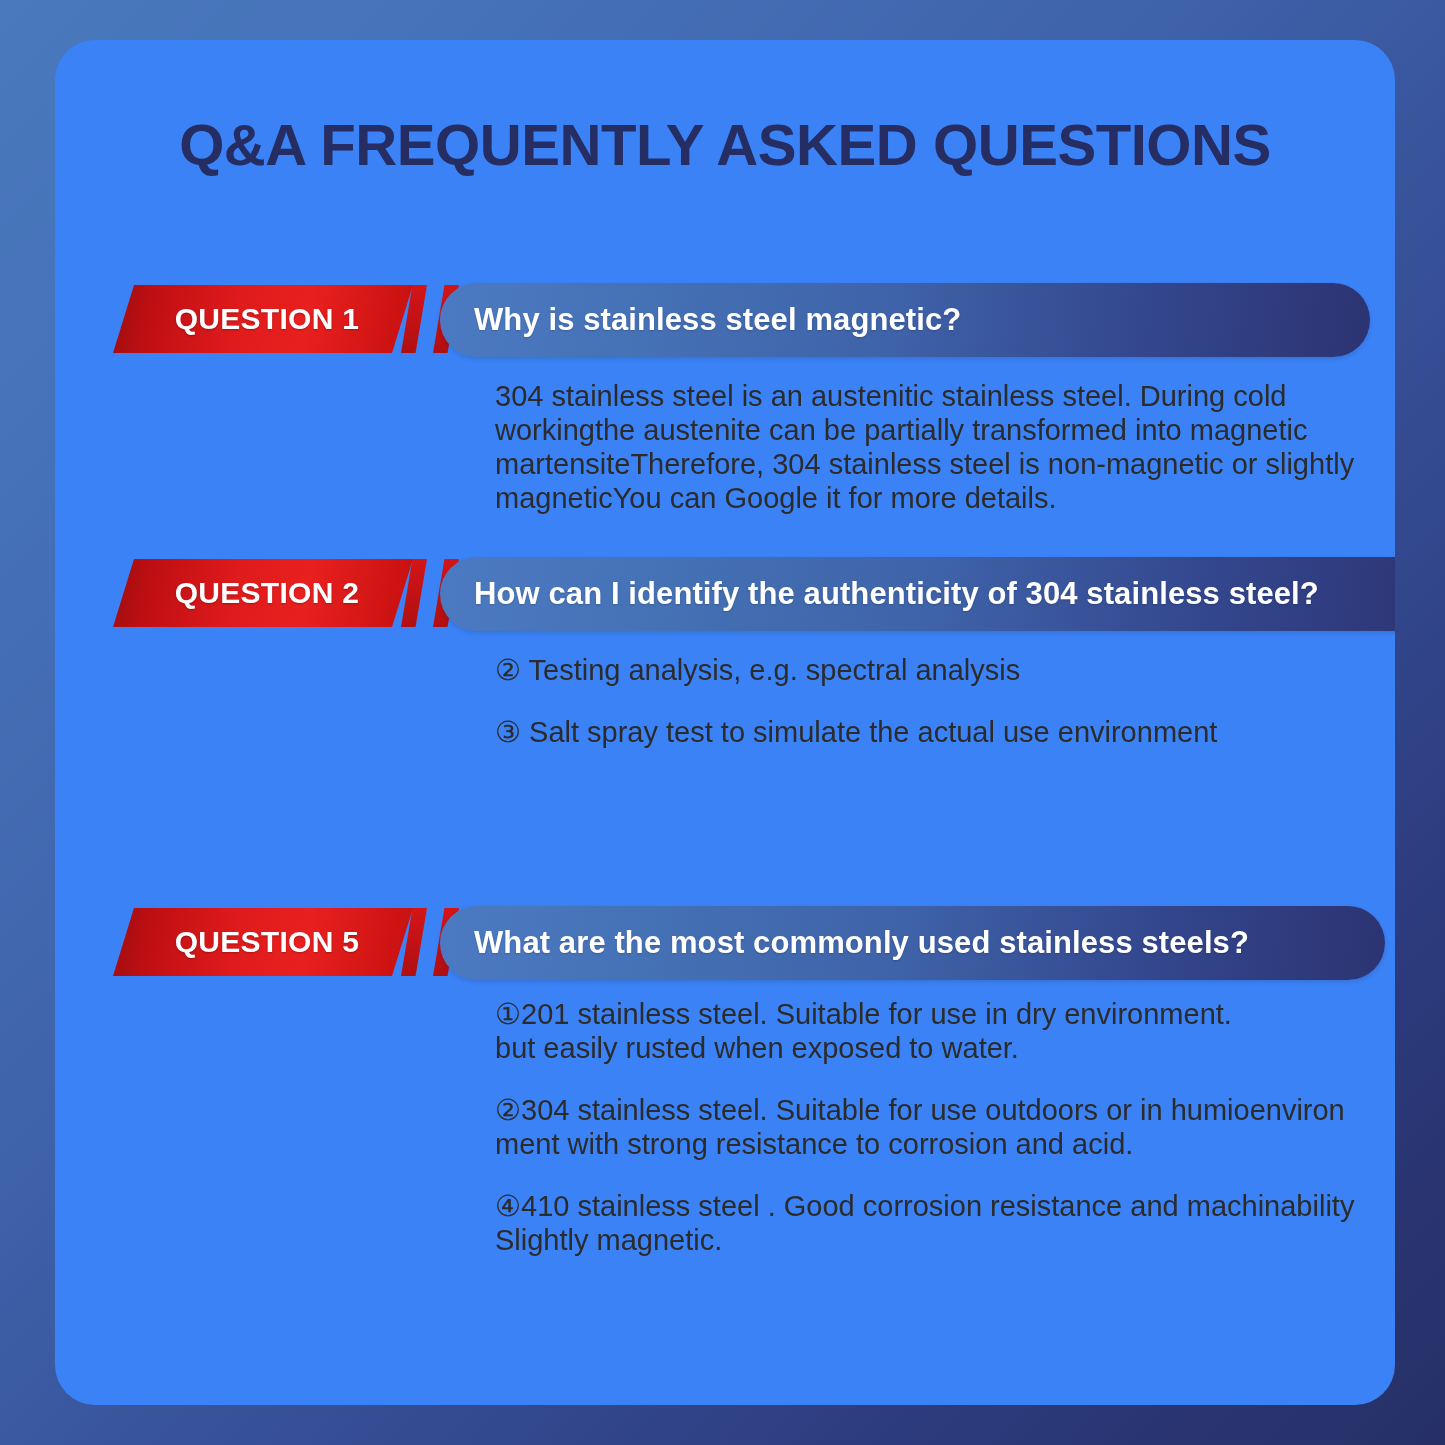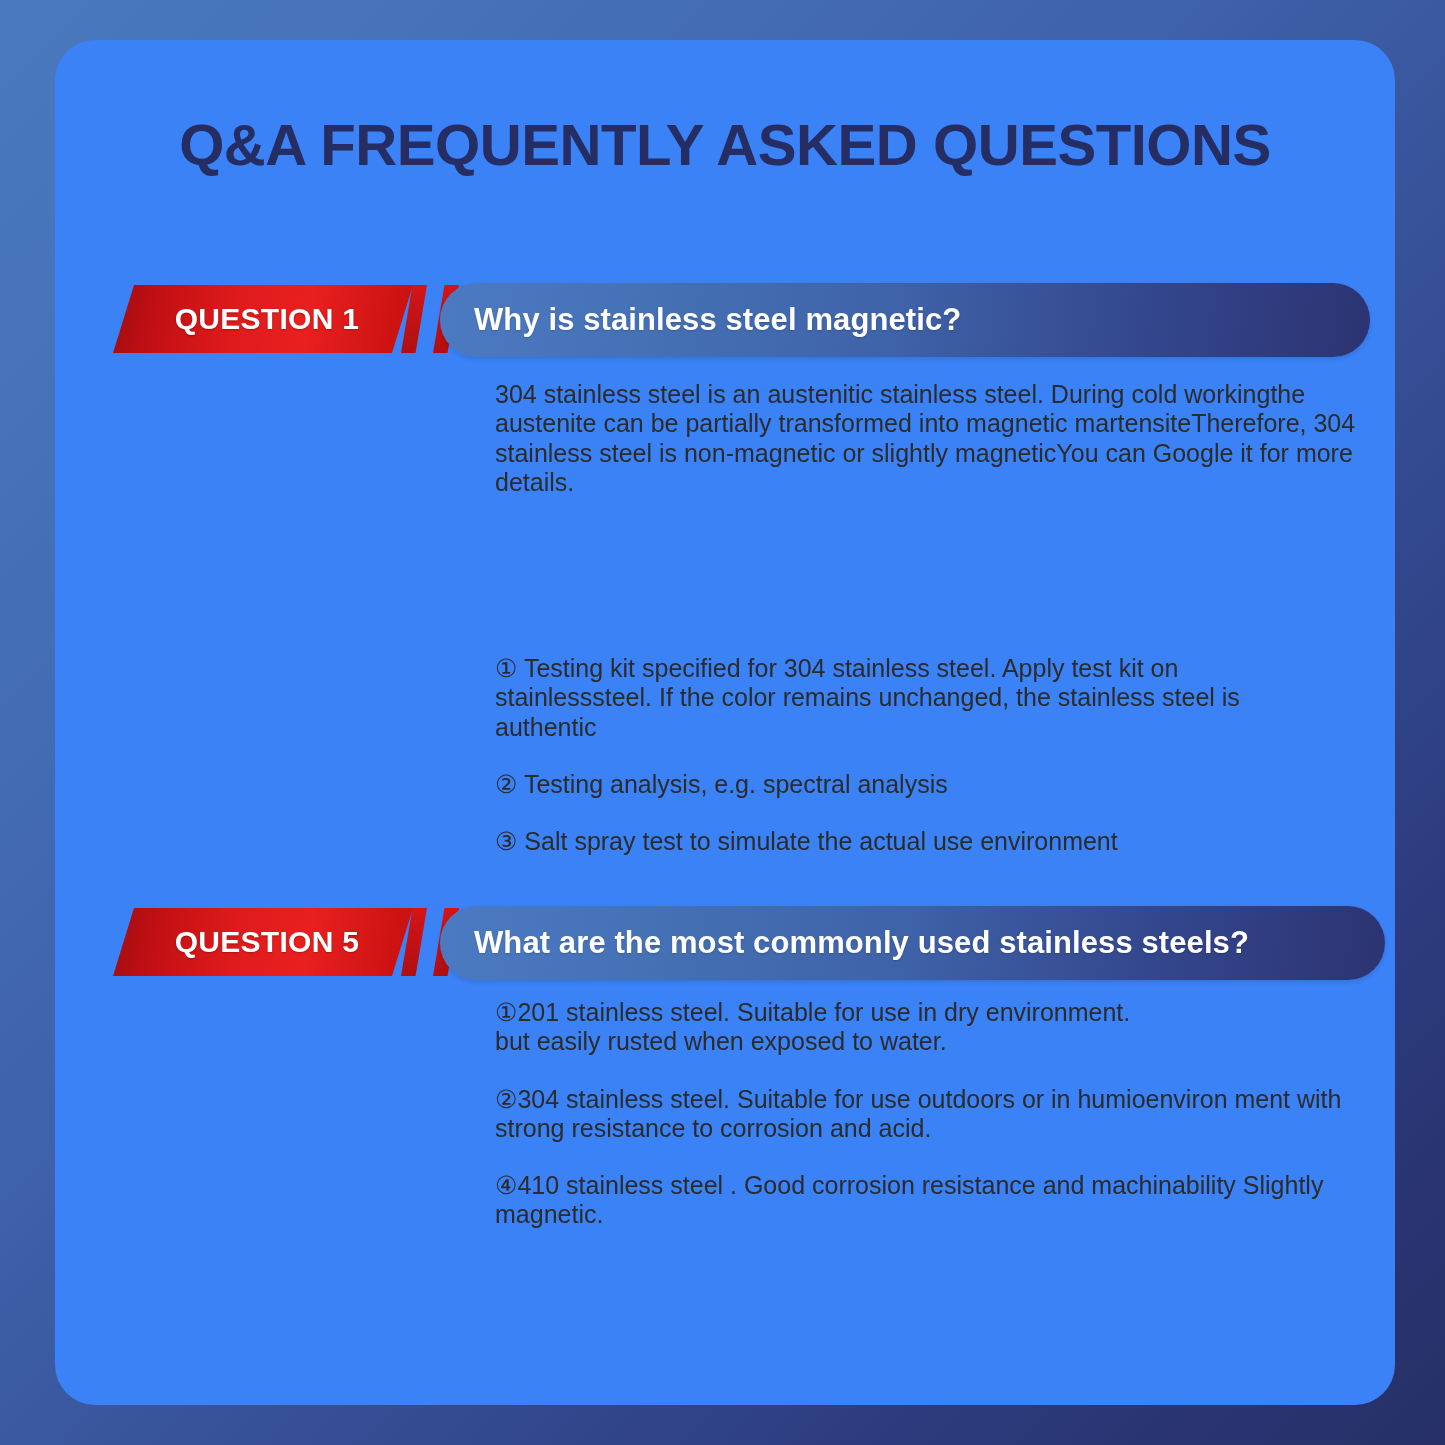--- a/index.html
+++ b/index.html
@@ -111,21 +111,21 @@
     letter-spacing: 0.1px;
     white-space: nowrap;
     text-shadow: 0 1px 2px rgba(0,0,0,0.18);
   }
 
   
   .answer {
     position: absolute;
     left: 440px;
     color: #2b2b2b;
-    font-size: 25px;
+    font-size: 29px;
     line-height: 1.17;
     font-family: "Liberation Sans", sans-serif;
     font-weight: 300;
   }
   .answer p { margin: 0; }
   .answer p + p { margin-top: 28px; }
 
   
   #row1  { top: 245px; padding-left: 27px; }
   #row2  { top: 519px; }
@@ -154,22 +154,31 @@
     <div class="slash s1"></div>
     <div class="slash s2"></div>
     <div class="pill" id="pill1">
       <span class="pill-label">Why is stainless steel magnetic?</span>
     </div>
   </div>
   <div class="answer" id="ans1">
     <p>304 stainless steel is an austenitic stainless steel. During cold workingthe austenite can be partially transformed into magnetic martensiteTherefore, 304 stainless steel is non-magnetic or slightly magneticYou can Google it for more details.</p>
   </div>
 
+  <div class="qrow" id="row2">
+    <div class="badge">
+      <span class="badge-label">QUESTION 2</span>
+    </div>
+    <div class="slash s1"></div>
+    <div class="slash s2"></div>
+    <div class="pill" id="pill2">
+      <span class="pill-label">How can I identify the authenticity of 304 stainless steel?</span>
+    </div>
+  </div>
   <div class="answer" id="ans2">
-    <p>① Testing kit specified for 304 stainless steel. Apply test kit on stainlesssteel. If the color remains unchanged, the stainless steel is authentic</p>
     <p>② Testing analysis, e.g. spectral analysis</p>
     <p>③ Salt spray test to simulate the actual use environment</p>
   </div>
 
   <div class="qrow" id="row3">
     <div class="badge">
       <span class="badge-label">QUESTION 5</span>
     </div>
     <div class="slash s1"></div>
     <div class="slash s2"></div>

